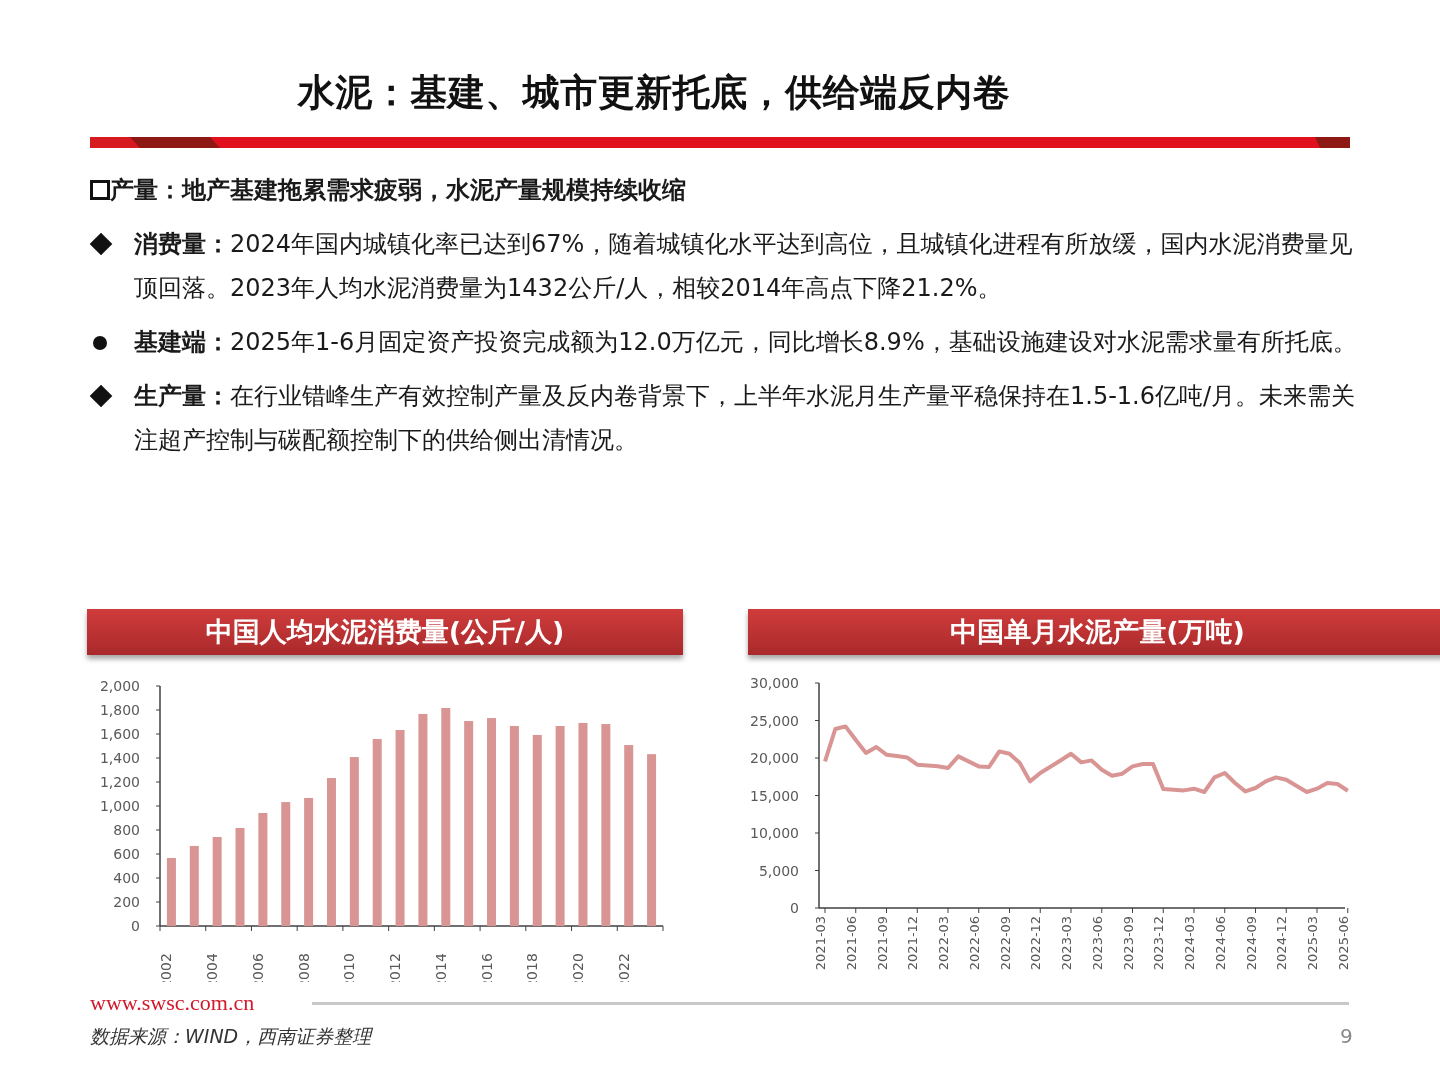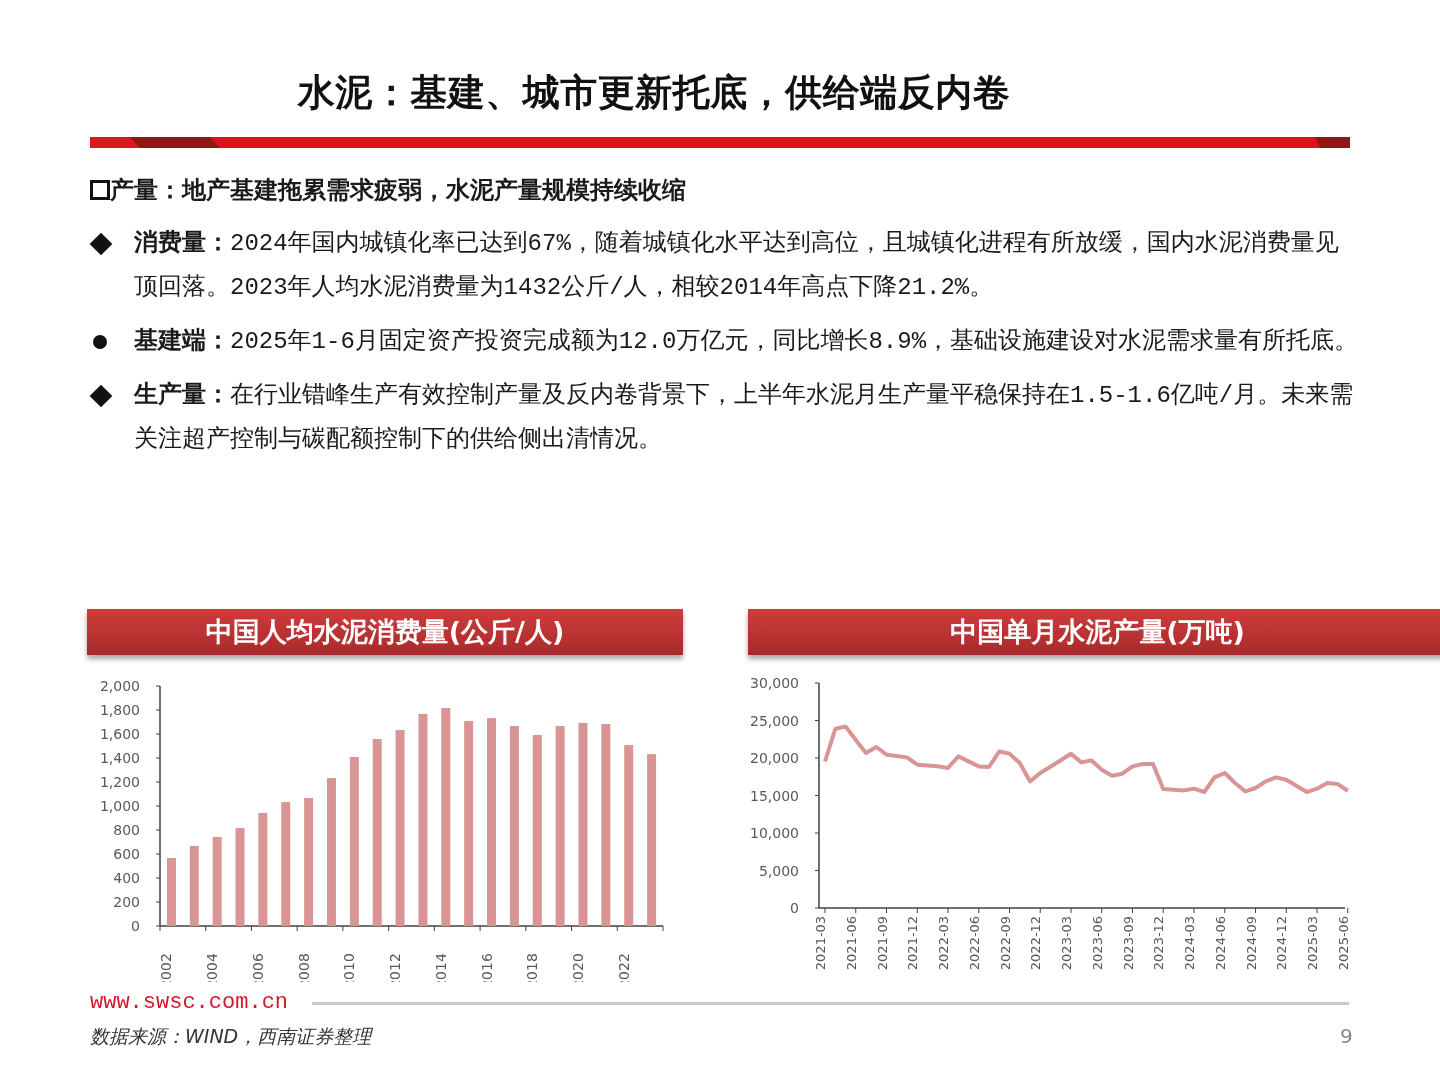--- a/index.html
+++ b/index.html
@@ -6,31 +6,31 @@
   body { width:1440px; height:1080px; background:#ffffff; position:relative; overflow:hidden;
          font-family:"DejaVu Sans", "Liberation Sans", sans-serif; color:#222; }
   .title { position:absolute; left:0; top:68px; width:1308px; text-align:center; font-size:37px; font-weight:bold; letter-spacing:0.5px; color:#111; }
   .title-bar { position:absolute; left:90px; top:137px; width:1260px; height:11px; overflow:hidden; }
   .title-bar svg { display:block; }
   .bullets { position:absolute; left:90px; top:168px; width:1270px; }
   .bl { position:relative; padding-left:44px; font-size:24px; line-height:44px; color:#1a1a1a; }
   .bl .mk { position:absolute; left:0; top:0; width:30px; text-align:left; }
   .bl b { font-weight:bold; }
   .bl.head { font-weight:bold; font-size:24px; margin-bottom:10px;padding-left:20px; }
-  .bl + .bl { margin-top:10px;font-family:Liberation Mono, monospace; }
+  .bl + .bl { margin-top:10px; }
   .mk-square { display:inline-block; width:14px; height:14px; border:3px solid #111; margin-top:12px; }
   .mk-diamond { display:inline-block; width:16px; height:16px; background:#111; transform:rotate(45deg); margin:14px 0 0 3px; }
   .mk-dot { display:inline-block; width:14px; height:14px; border-radius:50%; background:#111; margin:15px 0 0 3px; }
   .pill { position:absolute; height:46px; border-radius:0; background:linear-gradient(#d03c3c, #a9292b);
           box-shadow:0 4px 5px rgba(0,0,0,0.35); color:#fff; font-weight:bold; font-size:27px; text-align:center; line-height:46px; }
   .pill.left { left:87px; top:609px; width:596px; }
   .pill.right { left:748px; top:609px; width:699px; }
   .chart { position:absolute; }
   .chart svg text { font-family:"DejaVu Sans", sans-serif; fill:#595959; }
-  .footer-url { position:absolute; left:90px; top:990px; font-size:22px; color:#d2192b; font-family:Liberation Mono, monospace; }
+  .footer-url { position:absolute; left:90px; top:990px; font-size:22px; color:#d2192b; font-family:Liberation Serif, serif; }
   .footer-line { position:absolute; left:312px; top:1002px; width:1037px; height:3px; background:#c8c8c8; }
   .source { position:absolute; left:90px; top:1024px; font-size:19px; font-style:italic; color:#333; }
   .page-num { position:absolute; left:1340px; top:1024px; font-size:20px; color:#888; }
 </style>
 </head>
 <body>
 
 <div class="title">水泥：基建、城市更新托底，供给端反内卷</div>
 <div class="title-bar">
   <svg width="1260" height="11" viewBox="0 0 1260 11">

